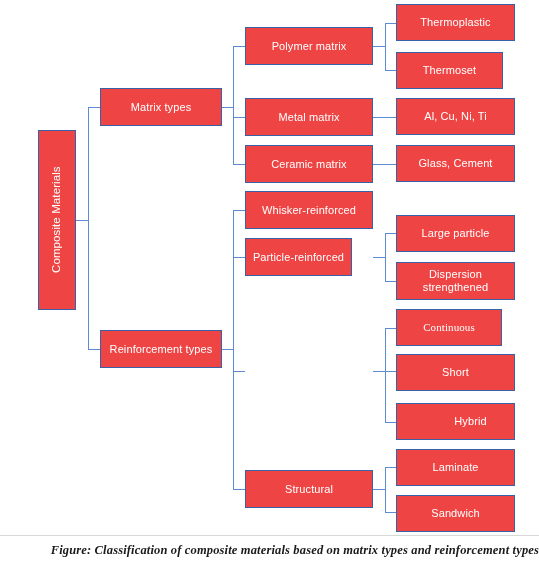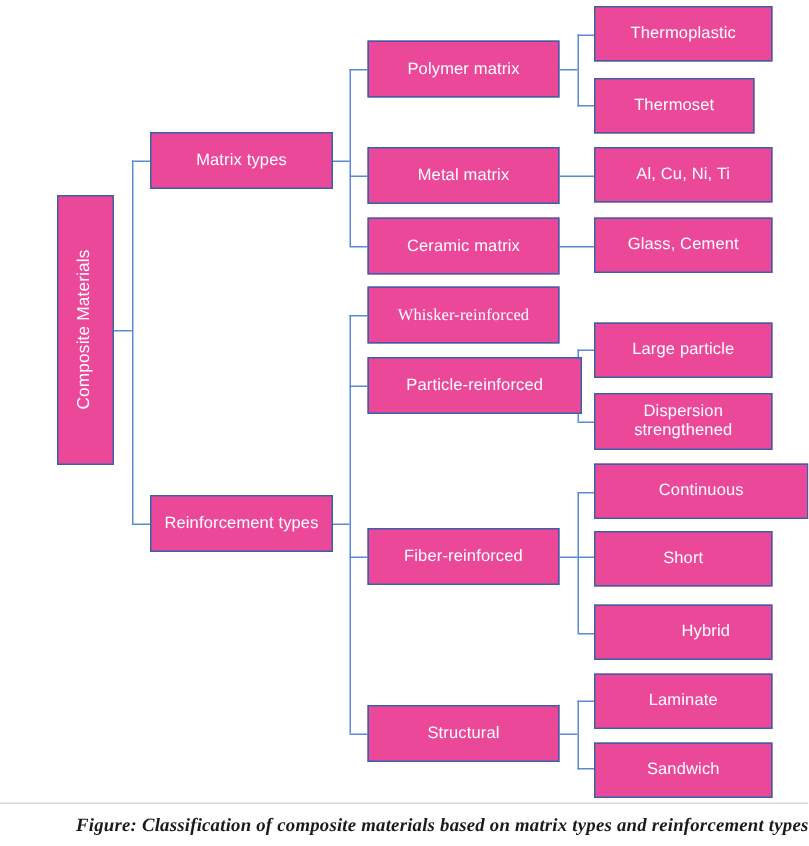--- a/index.html
+++ b/index.html
@@ -12,21 +12,21 @@
   }
   #canvas {
     position: relative;
     width: 539px;
     height: 564px;
     background: #ffffff;
     overflow: hidden;
   }
   .node {
     position: absolute;
-    background: #ec4899;
+    background: #ef4444;
     border: 1px solid #3A61A8;
     color: #ffffff;
     display: flex;
     align-items: center;
     justify-content: center;
     text-align: center;
     font-size: 11px;
     line-height: 1.18;
     box-sizing: border-box;
     letter-spacing: 0.1px;
@@ -116,32 +116,31 @@
 
   <div class="node root" style="left:38px; top:130px; width:38px; height:180px;">Composite Materials</div>
 
   <div class="node" style="left:100px; top:88px; width:122px; height:38px;">Matrix types</div>
   <div class="node" style="left:100px; top:330px; width:122px; height:38px;">Reinforcement types</div>
 
   <div class="node" style="left:245px; top:27px; width:128px; height:38px;">Polymer matrix</div>
   <div class="node" style="left:245px; top:98px; width:128px; height:38px;">Metal matrix</div>
   <div class="node" style="left:245px; top:145px; width:128px; height:38px;">Ceramic matrix</div>
 
-  <div class="node" style="left:245px; top:191px; width:128px; height:38px;font-family:Liberation Serif, serif;">Whisker-reinforced</div>
-  <div class="node" style="left:245px; top:238px; width:143px; height:38px;">Particle-reinforced</div>
-  <div class="node" style="left:245px; top:352px; width:128px; height:38px;">Fiber-reinforced</div>
+  <div class="node" style="left:245px; top:191px; width:128px; height:38px;">Whisker-reinforced</div>
+  <div class="node" style="left:245px; top:238px; width:107px; height:38px;">Particle-reinforced</div>
   <div class="node" style="left:245px; top:470px; width:128px; height:38px;">Structural</div>
 
   <div class="node" style="left:396px; top:4px; width:119px; height:37px;">Thermoplastic</div>
   <div class="node" style="left:396px; top:52px; width:107px; height:37px;">Thermoset</div>
   <div class="node" style="left:396px; top:98px; width:119px; height:37px;text-align:center;">Al, Cu, Ni, Ti</div>
   <div class="node" style="left:396px; top:145px; width:119px; height:37px;">Glass, Cement</div>
   <div class="node" style="left:396px; top:215px; width:119px; height:37px;">Large particle</div>
   <div class="node" style="left:396px; top:262px; width:119px; height:38px;">Dispersion strengthened</div>
-  <div class="node" style="left:396px; top:309px; width:143px; height:37px;">Continuous</div>
+  <div class="node" style="left:396px; top:309px; width:106px; height:37px;font-family:Liberation Serif, serif;">Continuous</div>
   <div class="node" style="left:396px; top:354px; width:119px; height:37px;">Short</div>
   <div class="node" style="left:396px; top:403px; width:119px; height:37px;padding-left:32px;">Hybrid</div>
   <div class="node" style="left:396px; top:449px; width:119px; height:37px;">Laminate</div>
   <div class="node" style="left:396px; top:495px; width:119px; height:37px;">Sandwich</div>
 
   <div class="divider"></div>
   <div class="caption">Figure: Classification of composite materials based on matrix types and reinforcement types</div>
 
 </div>
 

